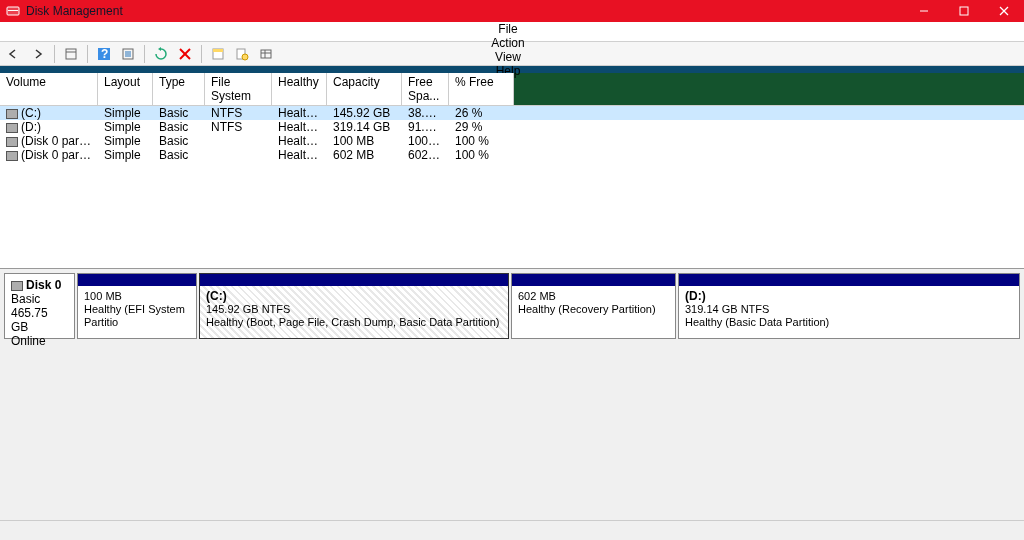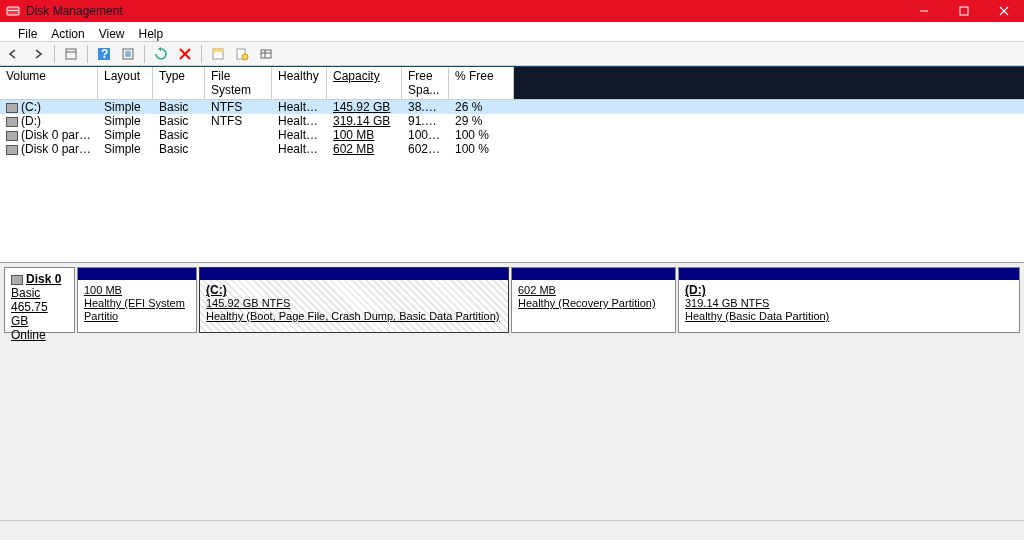--- a/index.html
+++ b/index.html
@@ -3,38 +3,38 @@
 <meta charset="utf-8">
 <style>
   * { box-sizing: border-box; margin: 0; padding: 0; font-family: "Segoe UI", Tahoma, sans-serif; font-size: 12px; }
   html, body { width: 1024px; height: 540px; overflow: hidden; background: #fff; }
   .titlebar { background: #e81123; height: 22px; display: flex; align-items: center; color: #0f172a; padding-left: 6px; }
   .titlebar .icon { width: 14px; height: 14px; margin-right: 6px; display:flex;align-items:center;justify-content:center;}
   .titlebar .title { flex: 0 0 auto; font-size: 12px; }
   .titlebar .spacer { flex: 1; }
   .winbtn { width: 40px; height: 22px; display: flex; align-items: center; justify-content: center; }
   .winbtn svg { stroke: #fff; fill: none; }
-  .menubar { background: #fff; height: 20px; display: flex; align-items: flex-end; padding-left: 18px; border-bottom: 1px solid #d0d0d0; }
+  .menubar { background: #fff; height: 20px; display: flex; align-items: center; padding-left: 6px; border-bottom: 1px solid #d0d0d0; flex-direction: column; }
   .menubar span { margin-right: 14px; }
   .toolbar { height: 24px; background: #f6f6f6; border-bottom: 1px solid #d0d0d0; display:flex; align-items:center; padding-left:4px; gap:4px;}
   .tbtn { width:20px; height:20px; display:flex; align-items:center; justify-content:center; border:1px solid transparent;}
   .tsep { width:1px; height:18px; background:#c0c0c0; margin:0 2px;}
   .volume-table { border-bottom: 1px solid #999; }
-  .vt-head { display:flex; background:#0f172a; border-top:1px solid #0c4a6e; border-bottom:1px solid #ccc; }
+  .vt-head { display:flex; background:#14532d; border-top:7px solid #0c4a6e; border-bottom:1px solid #ccc; }
   .vt-head .col { border-right:1px solid #ccc; padding:2px 6px; font-size:12px; background:#fff; }
   .vt-row { display:flex; height:14px; align-items:center; }
   .vt-row .col { padding:0 6px; font-size:12px; white-space:nowrap; overflow:hidden; text-overflow:ellipsis; }
   .vt-row.selected { background:#cce8ff; }
   .vt-row.selected .col:first-child { color:#000; }
   .col:nth-child(1){width:98px;} .col:nth-child(2){width:55px;} .col:nth-child(3){width:52px;}
-  .col:nth-child(4){width:67px;} .col:nth-child(5){width:55px;} .col:nth-child(6){width:75px;text-decoration:underline;}
+  .col:nth-child(4){width:67px;} .col:nth-child(5){width:55px;} .col:nth-child(6){width:75px;}
   .col:nth-child(7){width:47px;} .col:nth-child(8){width:65px;}
   .vt-body { height:162px; background:#fff; }
   .drive-icon { width:12px;height:10px;display:inline-block;background:#adadad;border:1px solid #555;margin-right:3px;vertical-align:middle;}
-  .graphical { padding:2px; background:#f0f0f0; height:270px;text-decoration:underline; }
+  .graphical { padding:2px; background:#f0f0f0; height:270px; }
   .disk-row { display:flex; height:66px; margin:2px; }
   .disk-info { width:76px; border:1px solid #888; background:#fff; padding:4px 6px; font-size:11px; }
   .disk-info .name { font-weight:bold; }
   .parts { flex:1; display:flex; gap:2px; margin-left:2px; }
   .part { border:1px solid #888; background:#fff; display:flex; flex-direction:column; }
   .part .bar { height:12px; background:#000080; }
   .part .body { flex:1; padding:4px 6px; font-size:11px; line-height:13px; }
   .part.selected { border:1px solid #333; }
   .part.selected .body { background: repeating-linear-gradient(45deg,#fff,#fff 3px,#e8e8e8 3px,#e8e8e8 5px); }
   .legend { position:absolute; bottom:6px; left:6px; display:flex; align-items:center; gap:6px; font-size:12px; }

